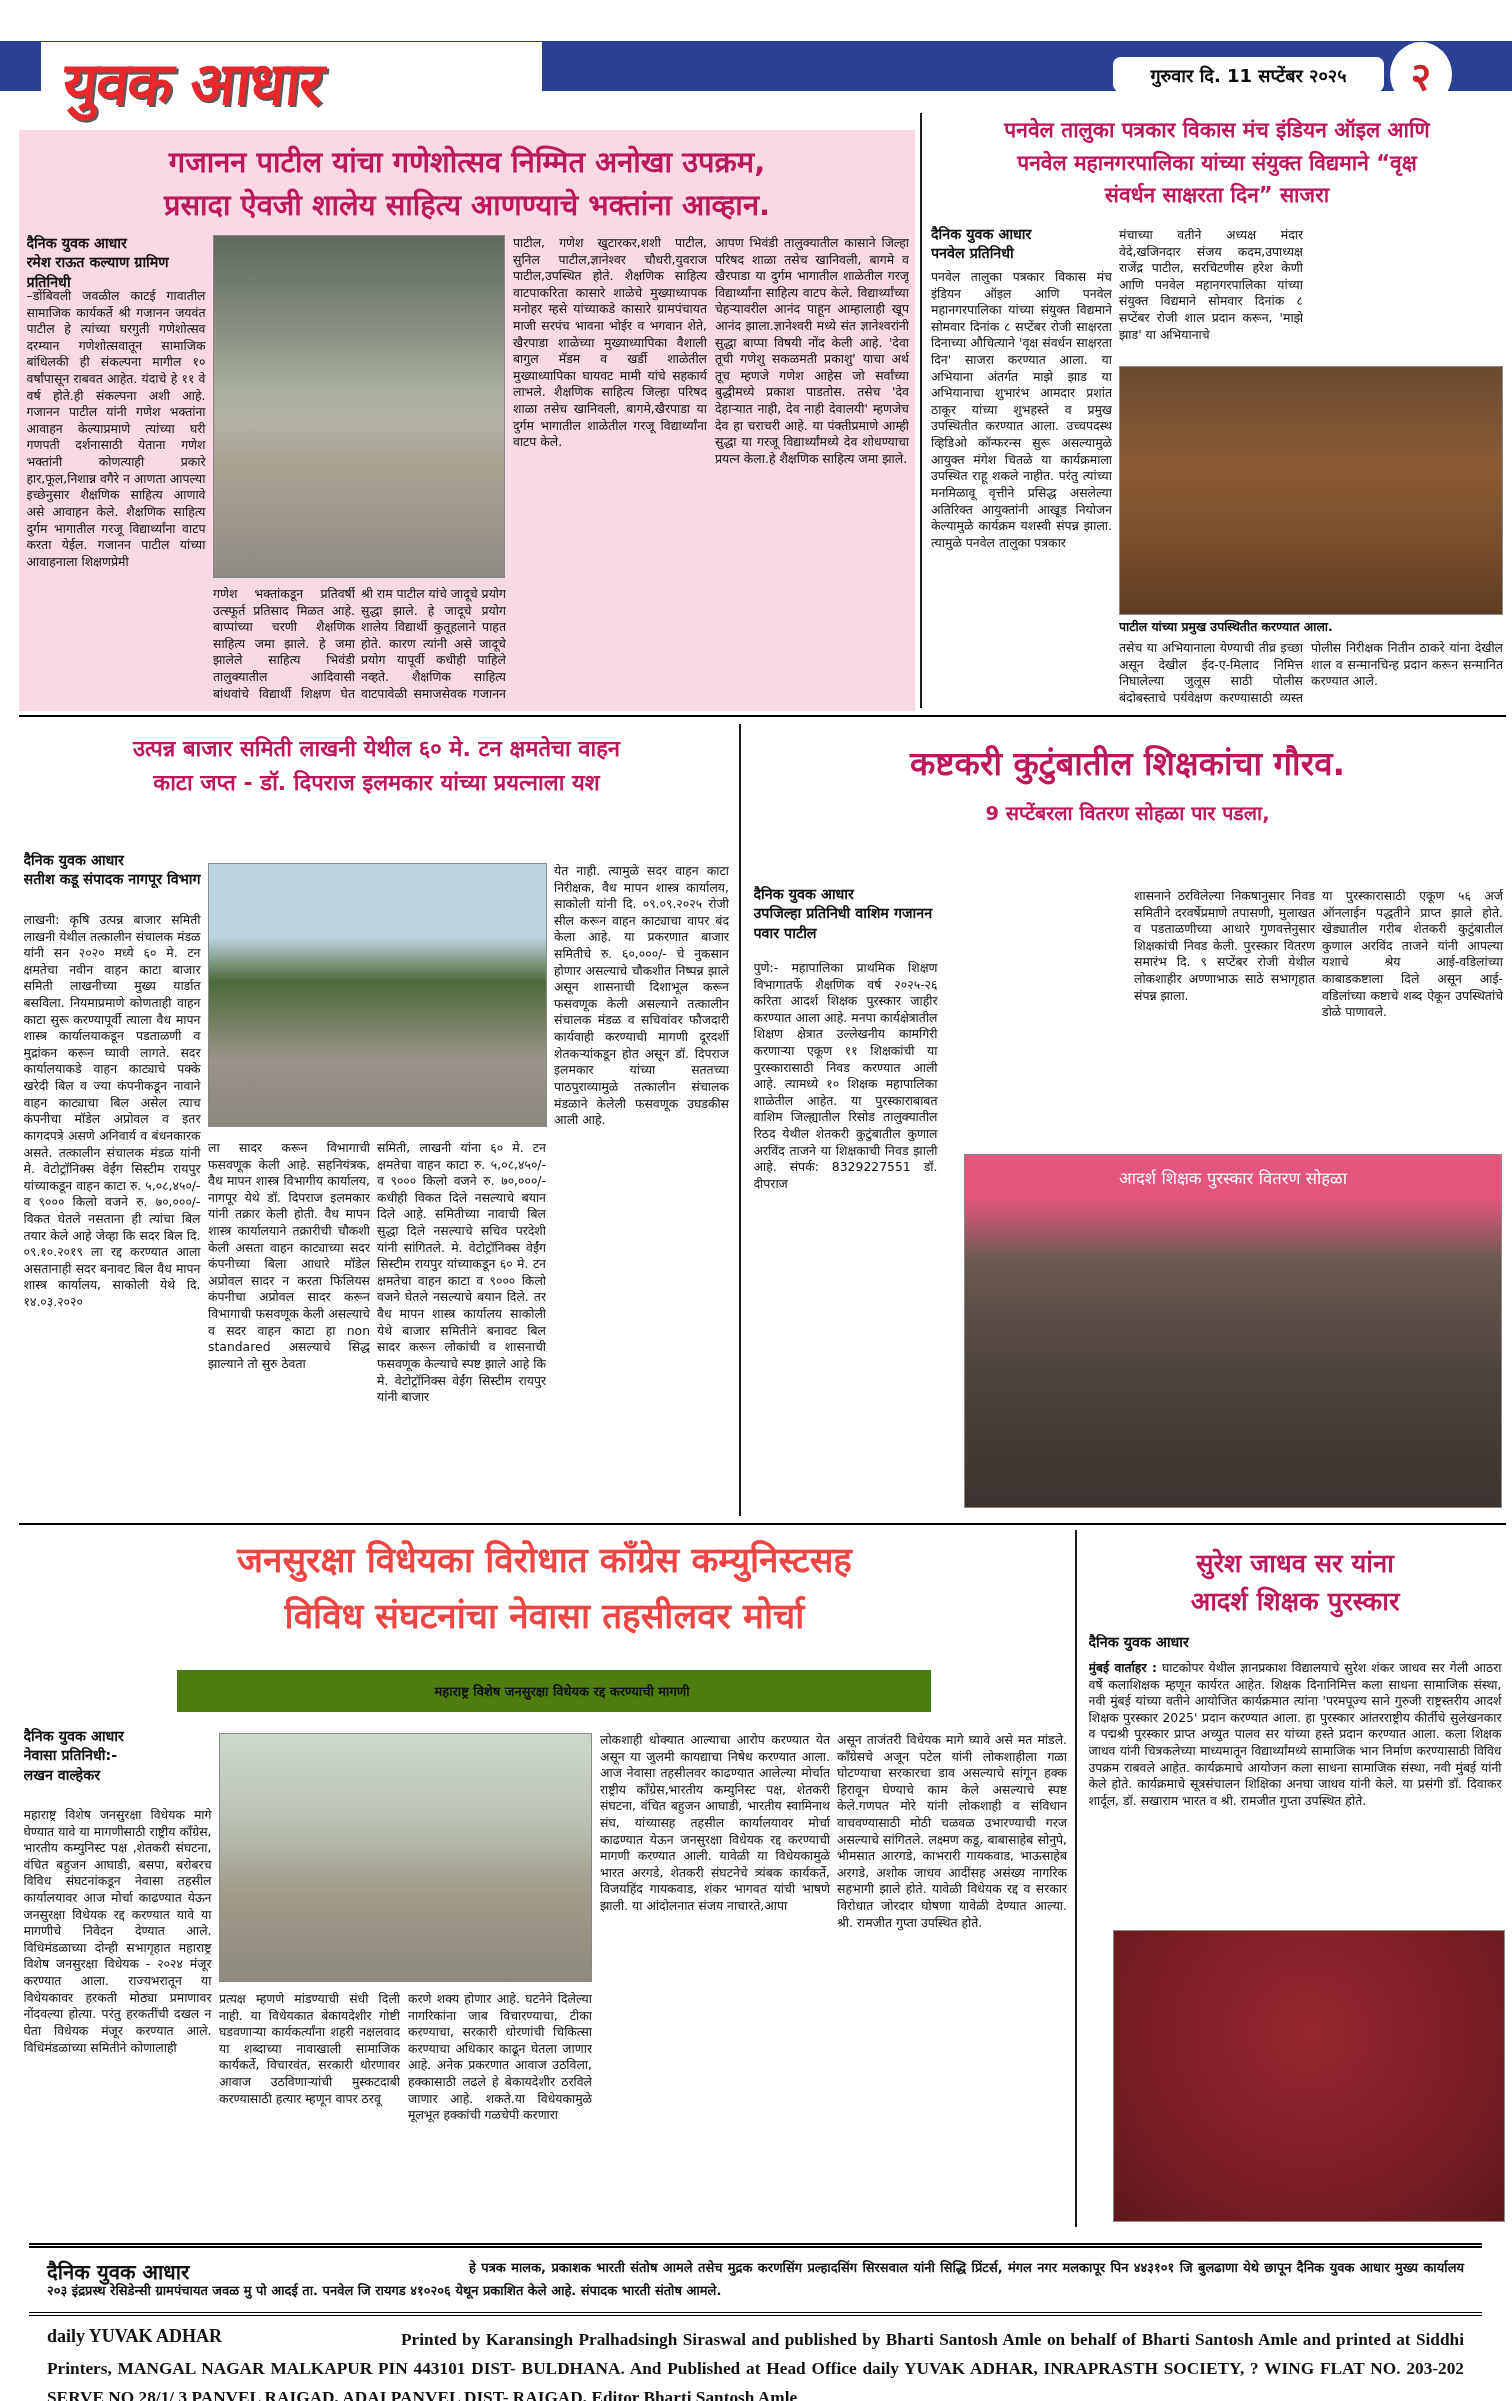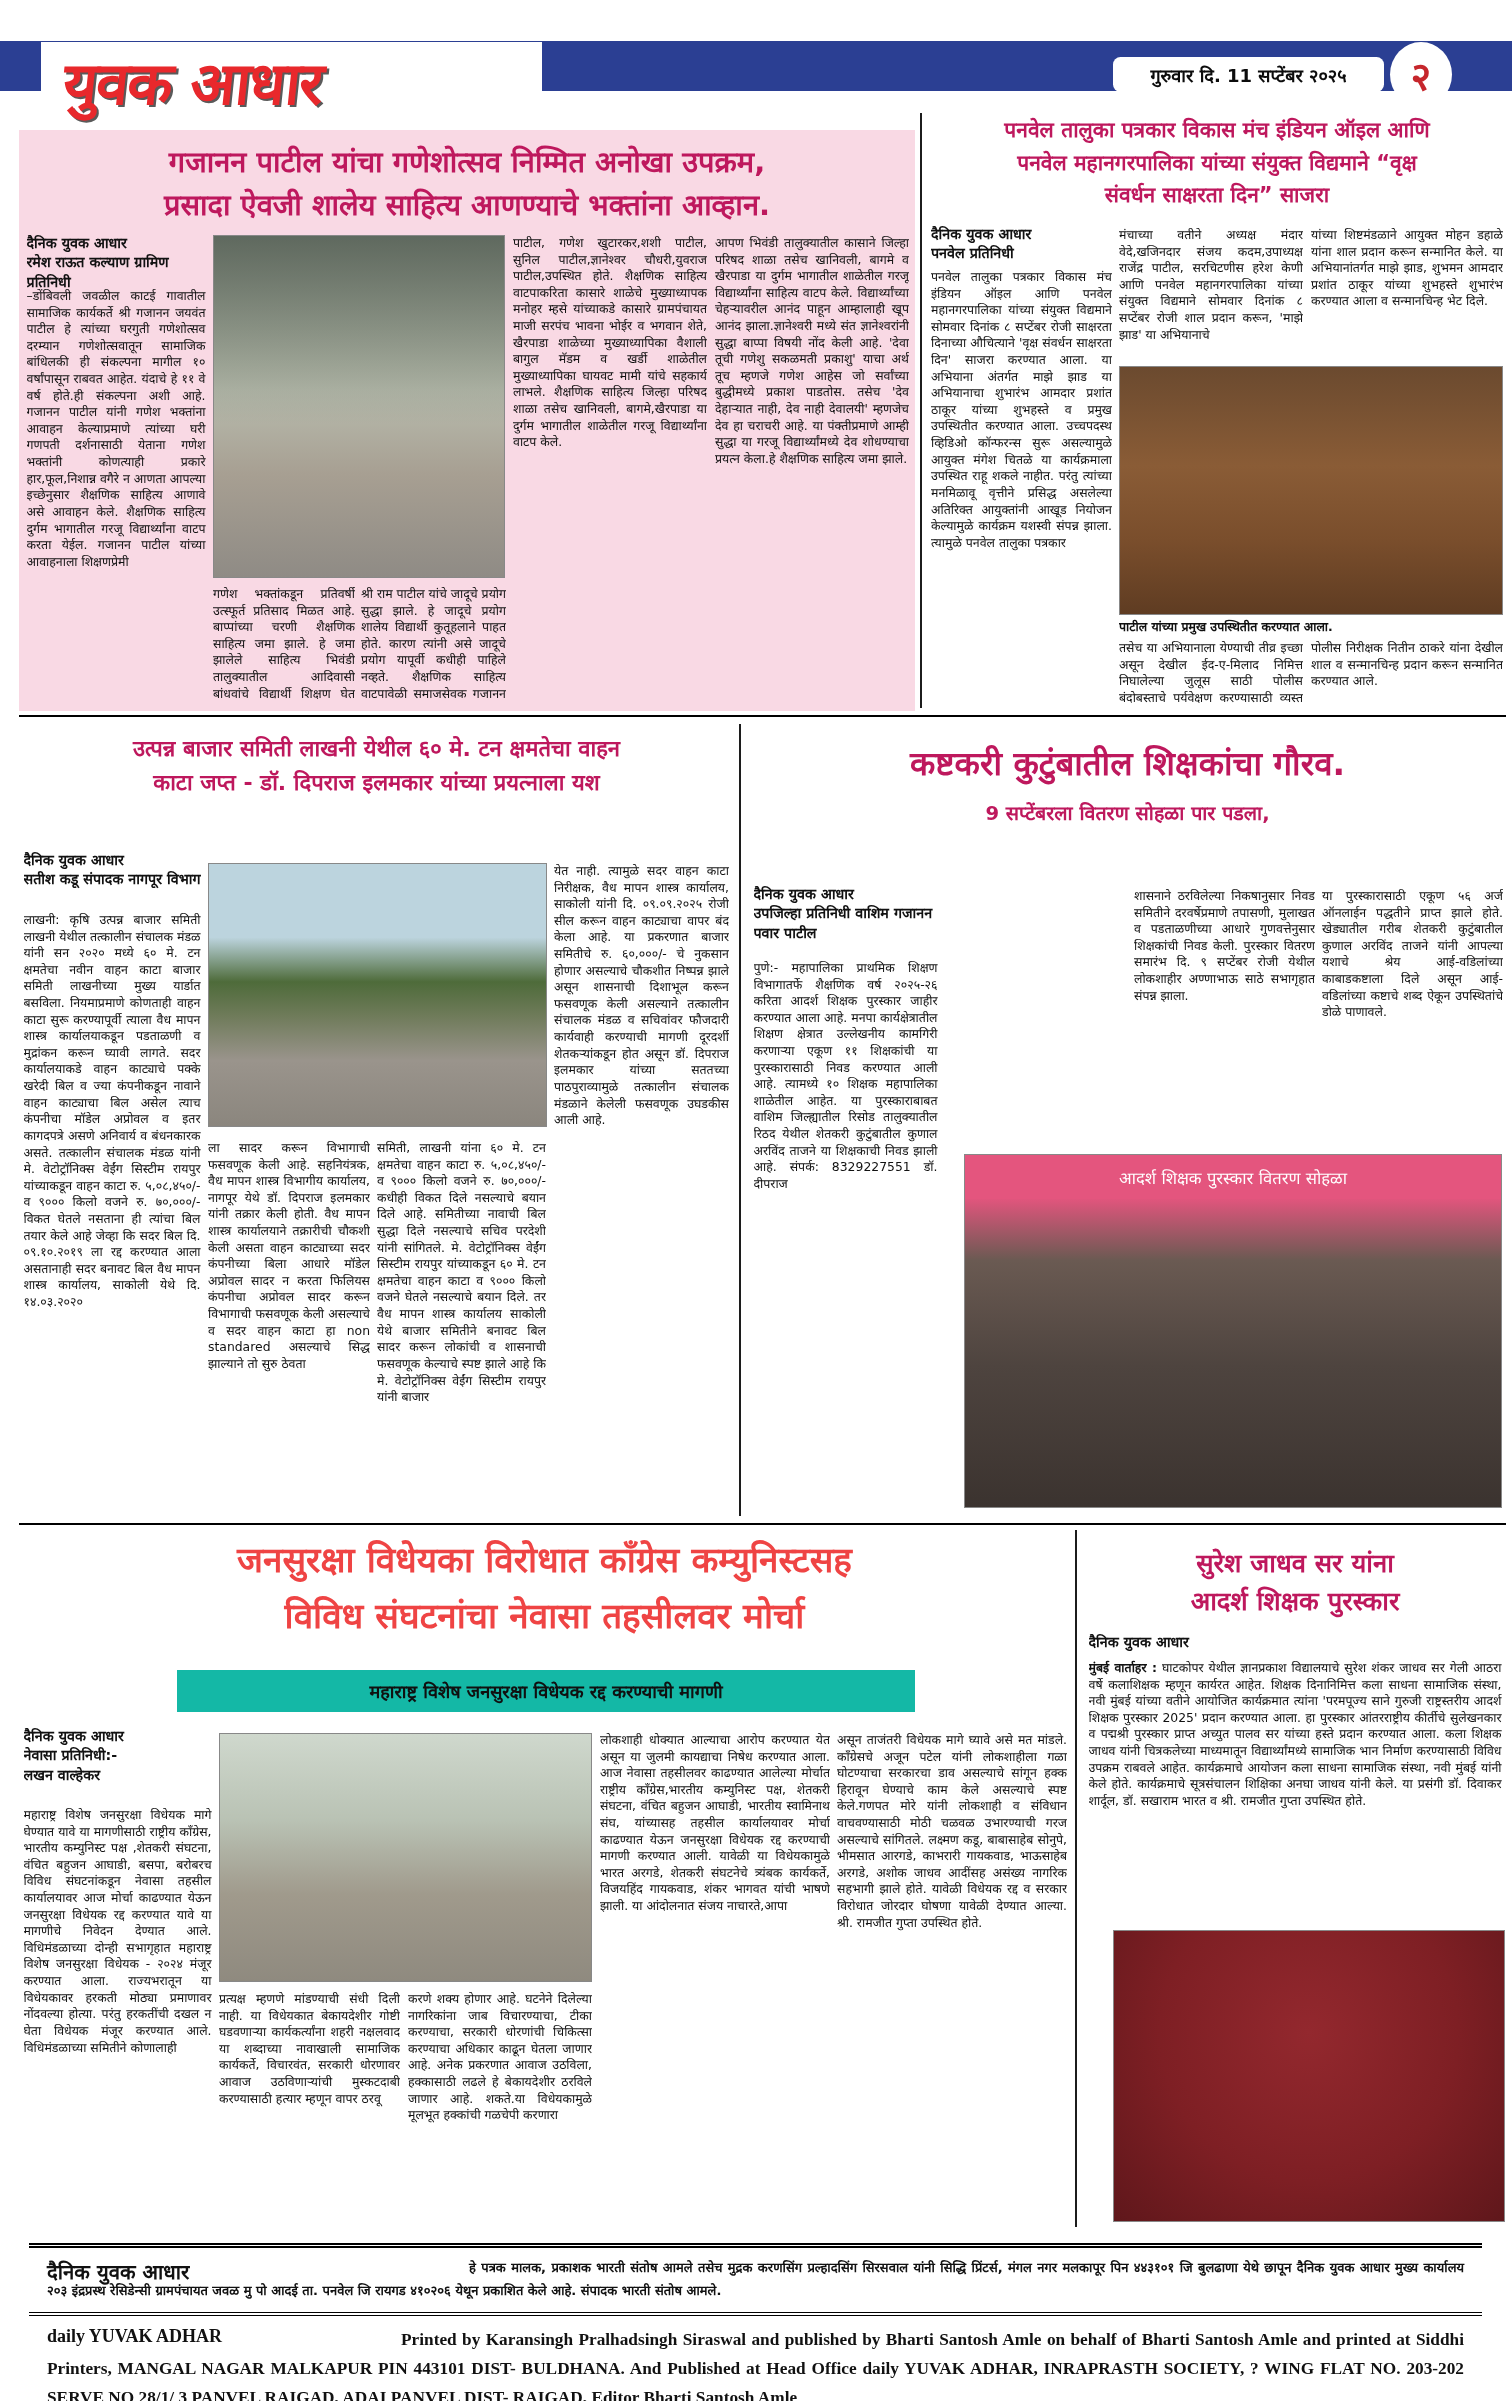--- a/index.html
+++ b/index.html
@@ -24,22 +24,22 @@
   .hl{position:absolute;left:0;right:0;text-align:center;font-weight:800;color:#be185d;}
   .hl .line{white-space:nowrap;}
   .byline{position:absolute;font-weight:bold;font-size:14.3px;line-height:1.35;overflow:hidden;}
   .col{position:absolute;font-size:12.4px;line-height:1.34;text-align:justify;overflow:hidden;}
   .photo{position:absolute;border:0.8px solid #888;box-sizing:border-box;}
   .vline{position:absolute;width:1.5px;background:#1c1c1c;}
   .hrule{position:absolute;height:2.3px;background:#000;}
   .red{color:#ef4444;}
   .banner-strip{position:absolute;left:0;right:0;top:0;height:44px;background:#e4557e;
     display:flex;align-items:center;justify-content:center;color:#fff;font-weight:normal;font-size:16.6px;}
-  .subbar{position:absolute;background:#14b8a6;display:flex;align-items:center;justify-content:center;
-    font-weight:800;font-size:18px;color:#101010;}
+  .subbar{position:absolute;background:#4d7c0f;display:flex;align-items:center;justify-content:center;
+    font-weight:800;font-size:13px;color:#101010;padding-left:16px;}
   
   .ph-school{background:linear-gradient(180deg,rgba(85,95,85,.85) 0%,rgba(120,130,115,.4) 38%,rgba(0,0,0,0) 55%),
     linear-gradient(180deg,#9aa395 0%,#b8bcae 45%,#a79f92 70%,#8f8b85 100%);}
   .ph-office{background:linear-gradient(180deg,#6b4a2f 0%,#8a5c36 40%,#7a4e2c 70%,#5f3c22 100%);}
   .ph-street{background:linear-gradient(180deg,#bcd4de 0%,#bcd4de 28%,#4e6b3a 45%,#6f7b5a 58%,#9a948c 75%,#8b867e 100%);}
   .ph-stage{background:linear-gradient(180deg,#e4557e 0%,#e4557e 12%,#6a5a52 30%,#4e443f 60%,#3b332f 100%);}
   .ph-crowd{background:linear-gradient(180deg,#cfd8cd 0%,#b9c2b4 35%,#a09a8c 65%,#8f8a7f 100%);}
   .ph-red{background:radial-gradient(circle at 50% 35%,#93282e 0%,#7e1f24 55%,#5f171b 100%);}
   
   .footer{position:absolute;left:29px;top:2243px;width:1453px;box-sizing:border-box;
@@ -86,21 +86,20 @@
     <div class="line">पनवेल तालुका पत्रकार विकास मंच इंडियन ऑइल आणि</div>
     <div class="line">पनवेल महानगरपालिका यांच्या संयुक्त विद्यमाने “वृक्ष</div>
     <div class="line">संवर्धन साक्षरता दिन” साजरा</div>
   </div>
   <div class="byline" style="left:3px;top:120px;width:181px;">
     <div>दैनिक युवक आधार</div>
     <div>पनवेल प्रतिनिधी</div>
   </div>
   <div class="col" style="left:3px;top:164px;width:181px;height:429px;">पनवेल तालुका पत्रकार विकास मंच इंडियन ऑइल आणि पनवेल महानगरपालिका यांच्या संयुक्त विद्यमाने सोमवार दिनांक ८ सप्टेंबर रोजी साक्षरता दिनाच्या औचित्याने 'वृक्ष संवर्धन साक्षरता दिन' साजरा करण्यात आला. या अभियाना अंतर्गत माझे झाड या अभियानाचा शुभारंभ आमदार प्रशांत ठाकूर यांच्या शुभहस्ते व प्रमुख उपस्थितीत करण्यात आला. उच्चपदस्थ व्हिडिओ कॉन्फरन्स सुरू असल्यामुळे आयुक्त मंगेश चितळे या कार्यक्रमाला उपस्थित राहू शकले नाहीत. परंतु त्यांच्या मनमिळावू वृत्तीने प्रसिद्ध असलेल्या अतिरिक्त आयुक्तांनी आखूड नियोजन केल्यामुळे कार्यक्रम यशस्वी संपन्न झाला. त्यामुळे पनवेल तालुका पत्रकार</div>
   <div class="col" style="left:191px;top:122px;width:184px;height:134px;">मंचाच्या वतीने अध्यक्ष मंदार वेदे,खजिनदार संजय कदम,उपाध्यक्ष राजेंद्र पाटील, सरचिटणीस हरेश केणी आणि पनवेल महानगरपालिका यांच्या संयुक्त विद्यमाने सोमवार दिनांक ८ सप्टेंबर रोजी शाल प्रदान करून, 'माझे झाड' या अभियानाचे</div>
-  <div class="col" style="left:383px;top:122px;width:192px;height:134px;">यांच्या शिष्टमंडळाने आयुक्त मोहन डहाळे यांना शाल प्रदान करून सन्मानित केले. या अभियानांतर्गत माझे झाड, शुभमन आमदार प्रशांत ठाकूर यांच्या शुभहस्ते शुभारंभ करण्यात आला व सन्मानचिन्ह भेट दिले.</div>
   <div class="photo ph-office" style="left:191px;top:261px;width:384px;height:249px;"></div>
   <div class="col" style="left:191px;top:514px;width:384px;height:18px;font-weight:bold;">पाटील यांच्या प्रमुख उपस्थितीत करण्यात आला.</div>
   <div class="col" style="left:191px;top:535px;width:184px;height:64px;">तसेच या अभियानाला येण्याची तीव्र इच्छा असून देखील ईद-ए-मिलाद निमित्त निघालेल्या जुलूस साठी पोलीस बंदोबस्ताचे पर्यवेक्षण करण्यासाठी व्यस्त असलेले वरिष्ठ</div>
   <div class="col" style="left:383px;top:535px;width:192px;height:64px;">पोलीस निरीक्षक नितीन ठाकरे यांना देखील शाल व सन्मानचिन्ह प्रदान करून सन्मानित करण्यात आले.</div>
 </div>
 
 <div class="hrule" style="left:19px;top:715px;width:1487px;"></div>
 
 <div class="article" style="left:19px;top:724px;width:715px;height:792px;background:#fff;">
   <div class="hl" style="top:7.5px;font-size:22px;line-height:1.55;">

